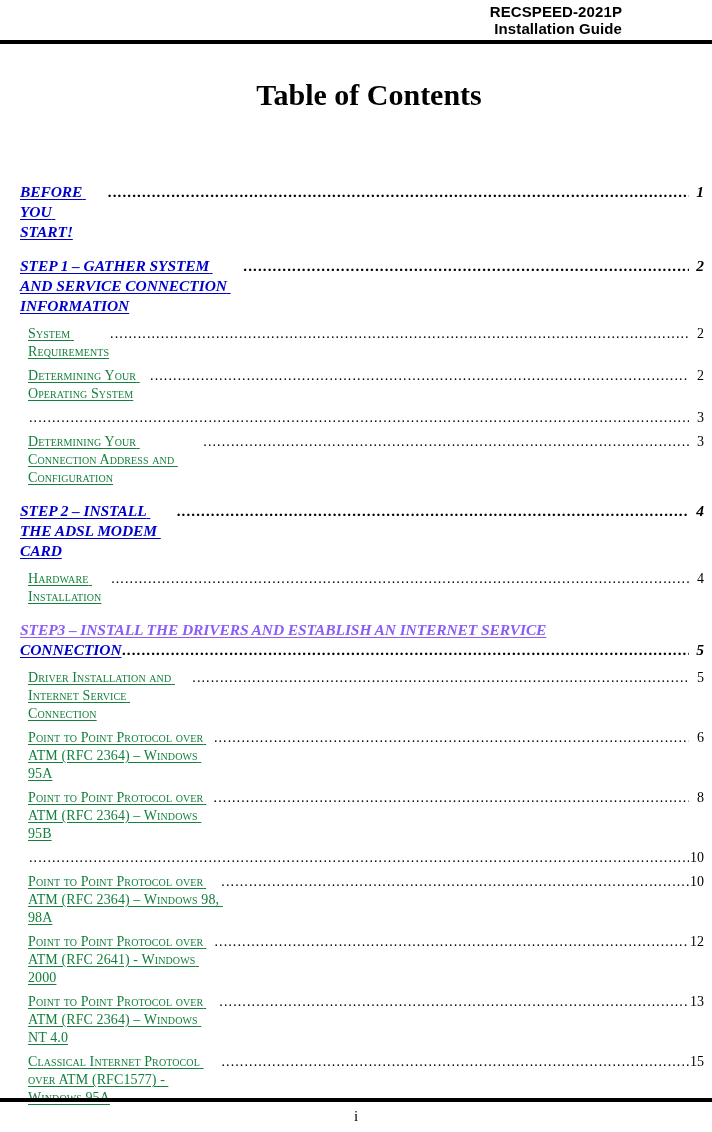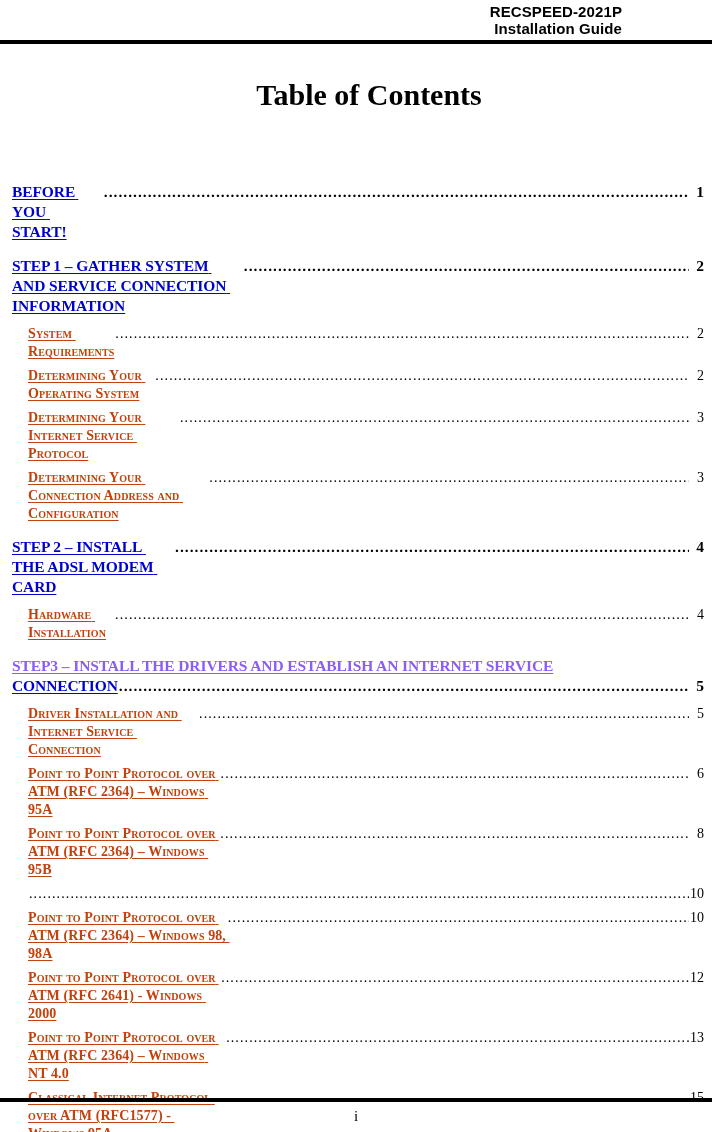--- a/index.html
+++ b/index.html
@@ -98,22 +98,23 @@
   }
   .pageno {
     flex: 0 0 auto;
     text-align: right;
     color: #000000;
     font-family: "Liberation Serif", "DejaVu Serif", serif;
   }
 
   
   .lvl1 {
-    margin: 0 8px 0 12px;
+    margin: 0 8px 0 20px;
     padding-top: 14px;
+    font-style: italic;
   }
   .lvl1 .row { font-size: 15.5px; line-height: 20px; }
   .lvl1 .label {
     font-weight: bold;
     letter-spacing: -0.1px;
     color: #0000CC;
   }
   .lvl1 .pageno { font-weight: bold; min-width: 14px; }
   .lvl1 .leader { font-weight: bold; letter-spacing: 1.0px; }
 
@@ -131,23 +132,23 @@
   }
 
   
   .lvl2 {
     margin: 0 8px 0 28px;
     padding-top: 6px;
   }
   .lvl2 .row { font-size: 14px; line-height: 18px; }
   .lvl2 .label {
     font-variant: small-caps;
-    font-weight: bold;
+    font-weight: normal;
     letter-spacing: 0.1px;
-    color: #c2410c;
+    color: #15803d;
   }
   .lvl2 .pageno { font-weight: normal; min-width: 14px; font-variant: normal; }
 
   
   .lvl2.first-sub { padding-top: 9px; }
 
   
   .page-footer {
     position: absolute;
     bottom: 0;
@@ -205,21 +206,20 @@
     </a>
     <a class="toc-entry lvl2" href="#">
       <div class="row">
         <span class="label">Determining Your Operating System</span>
         <span class="leader"></span>
         <span class="pageno">2</span>
       </div>
     </a>
     <a class="toc-entry lvl2" href="#">
       <div class="row">
-        <span class="label">Determining Your Internet Service Protocol</span>
         <span class="leader"></span>
         <span class="pageno">3</span>
       </div>
     </a>
     <a class="toc-entry lvl2" href="#">
       <div class="row">
         <span class="label">Determining Your Connection Address and Configuration</span>
         <span class="leader"></span>
         <span class="pageno">3</span>
       </div>

